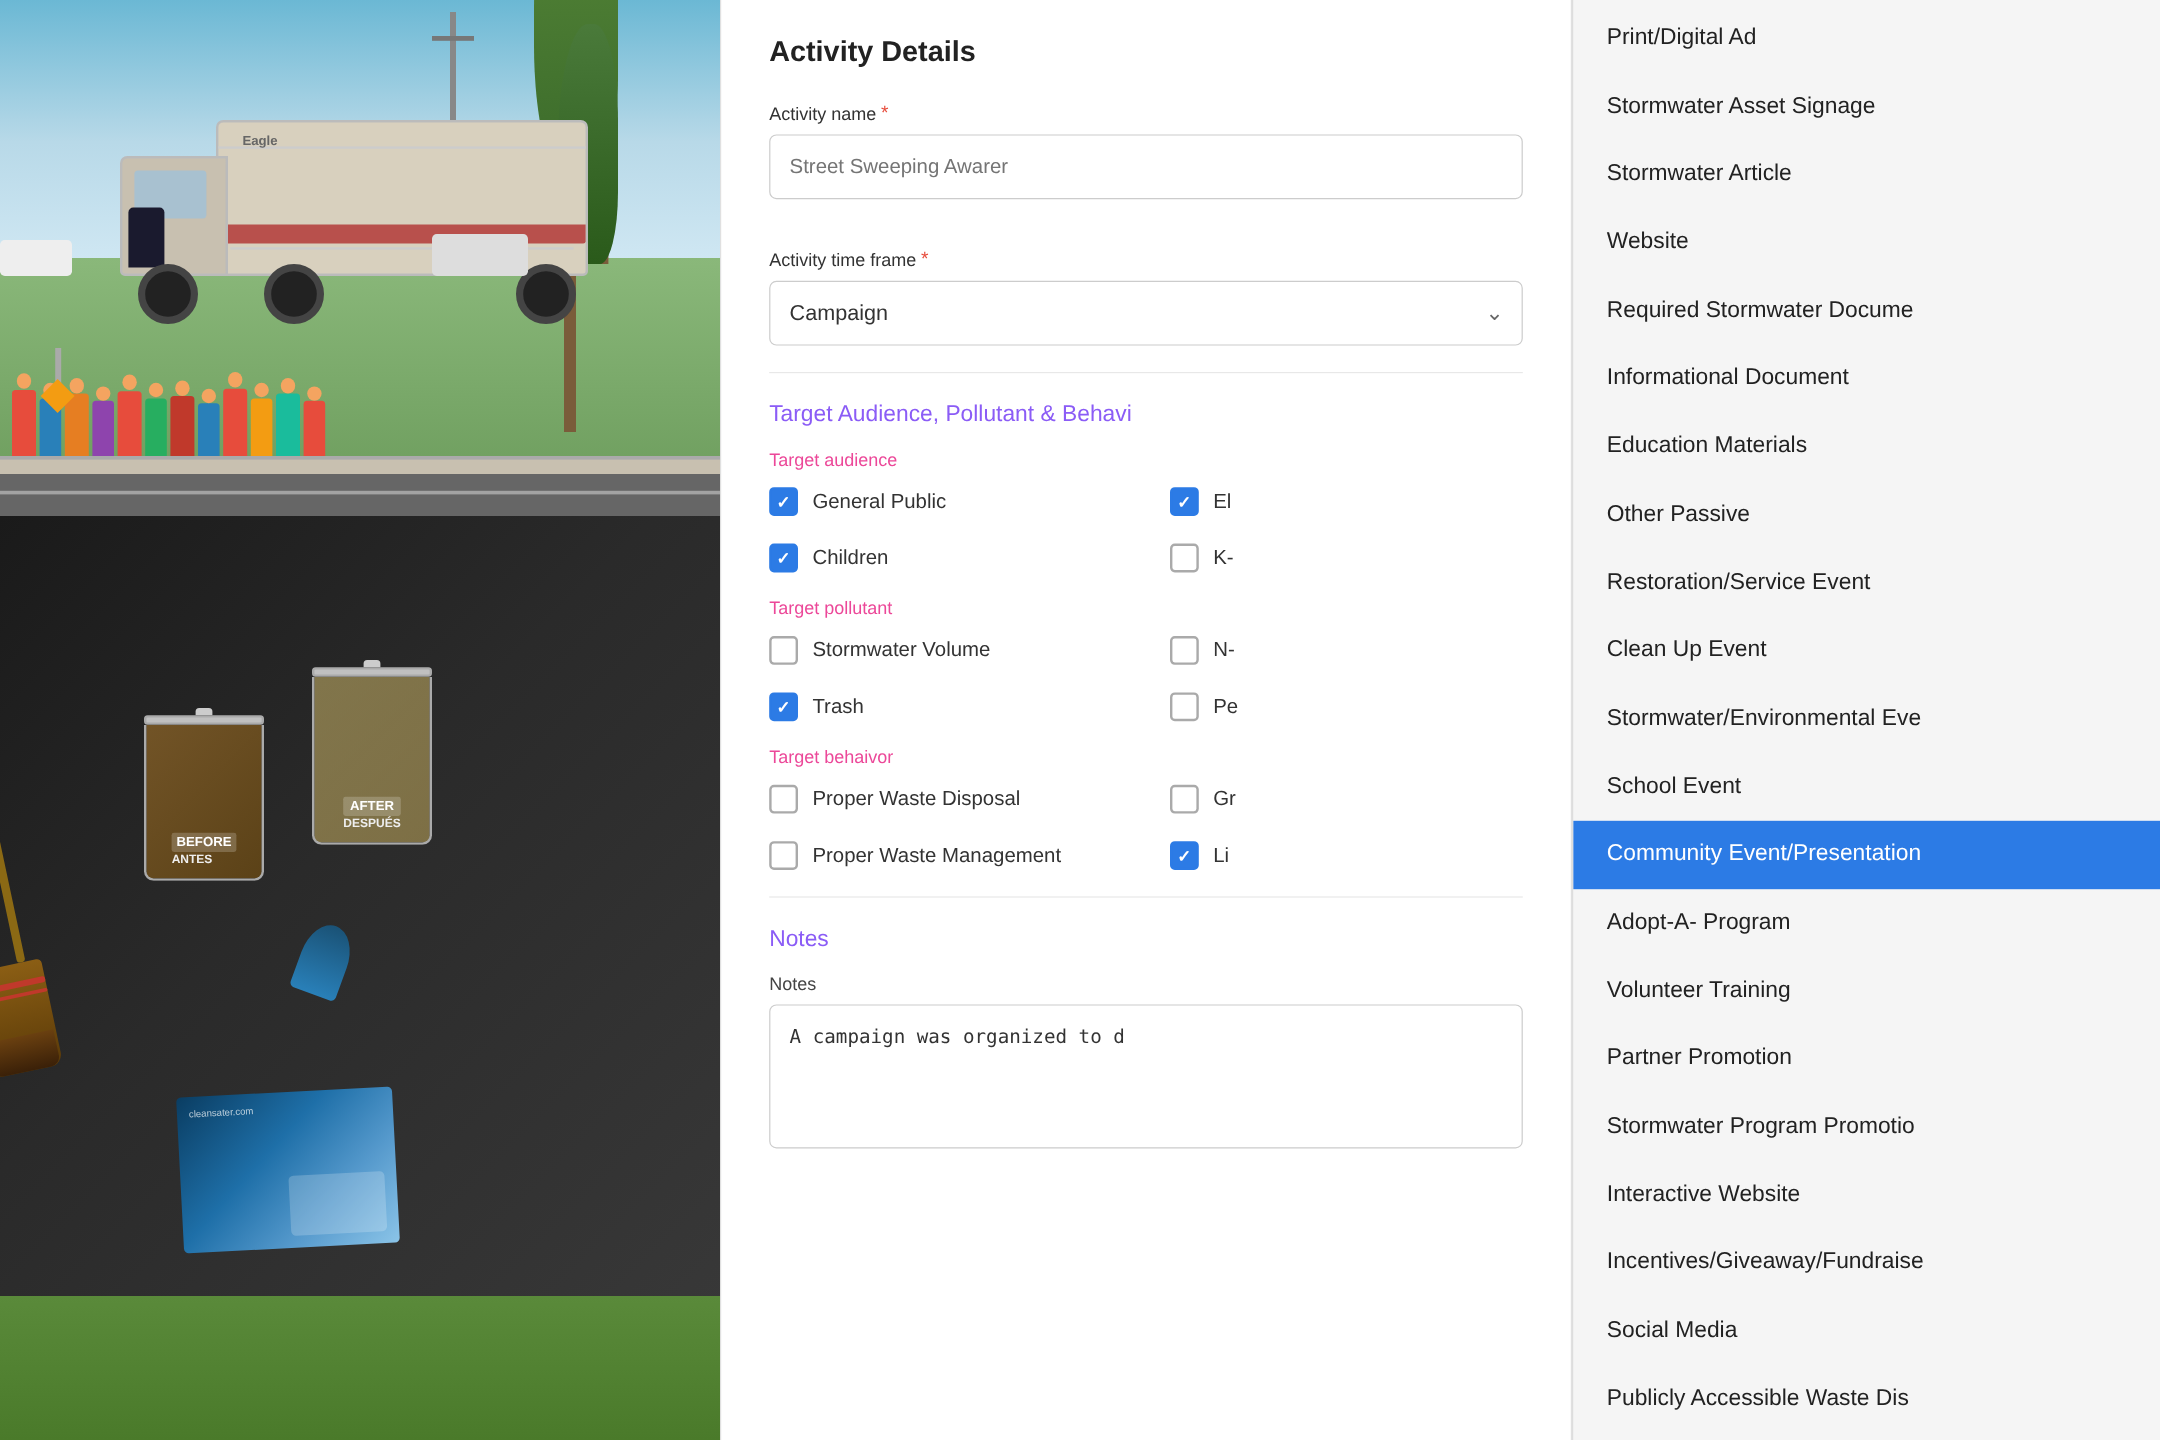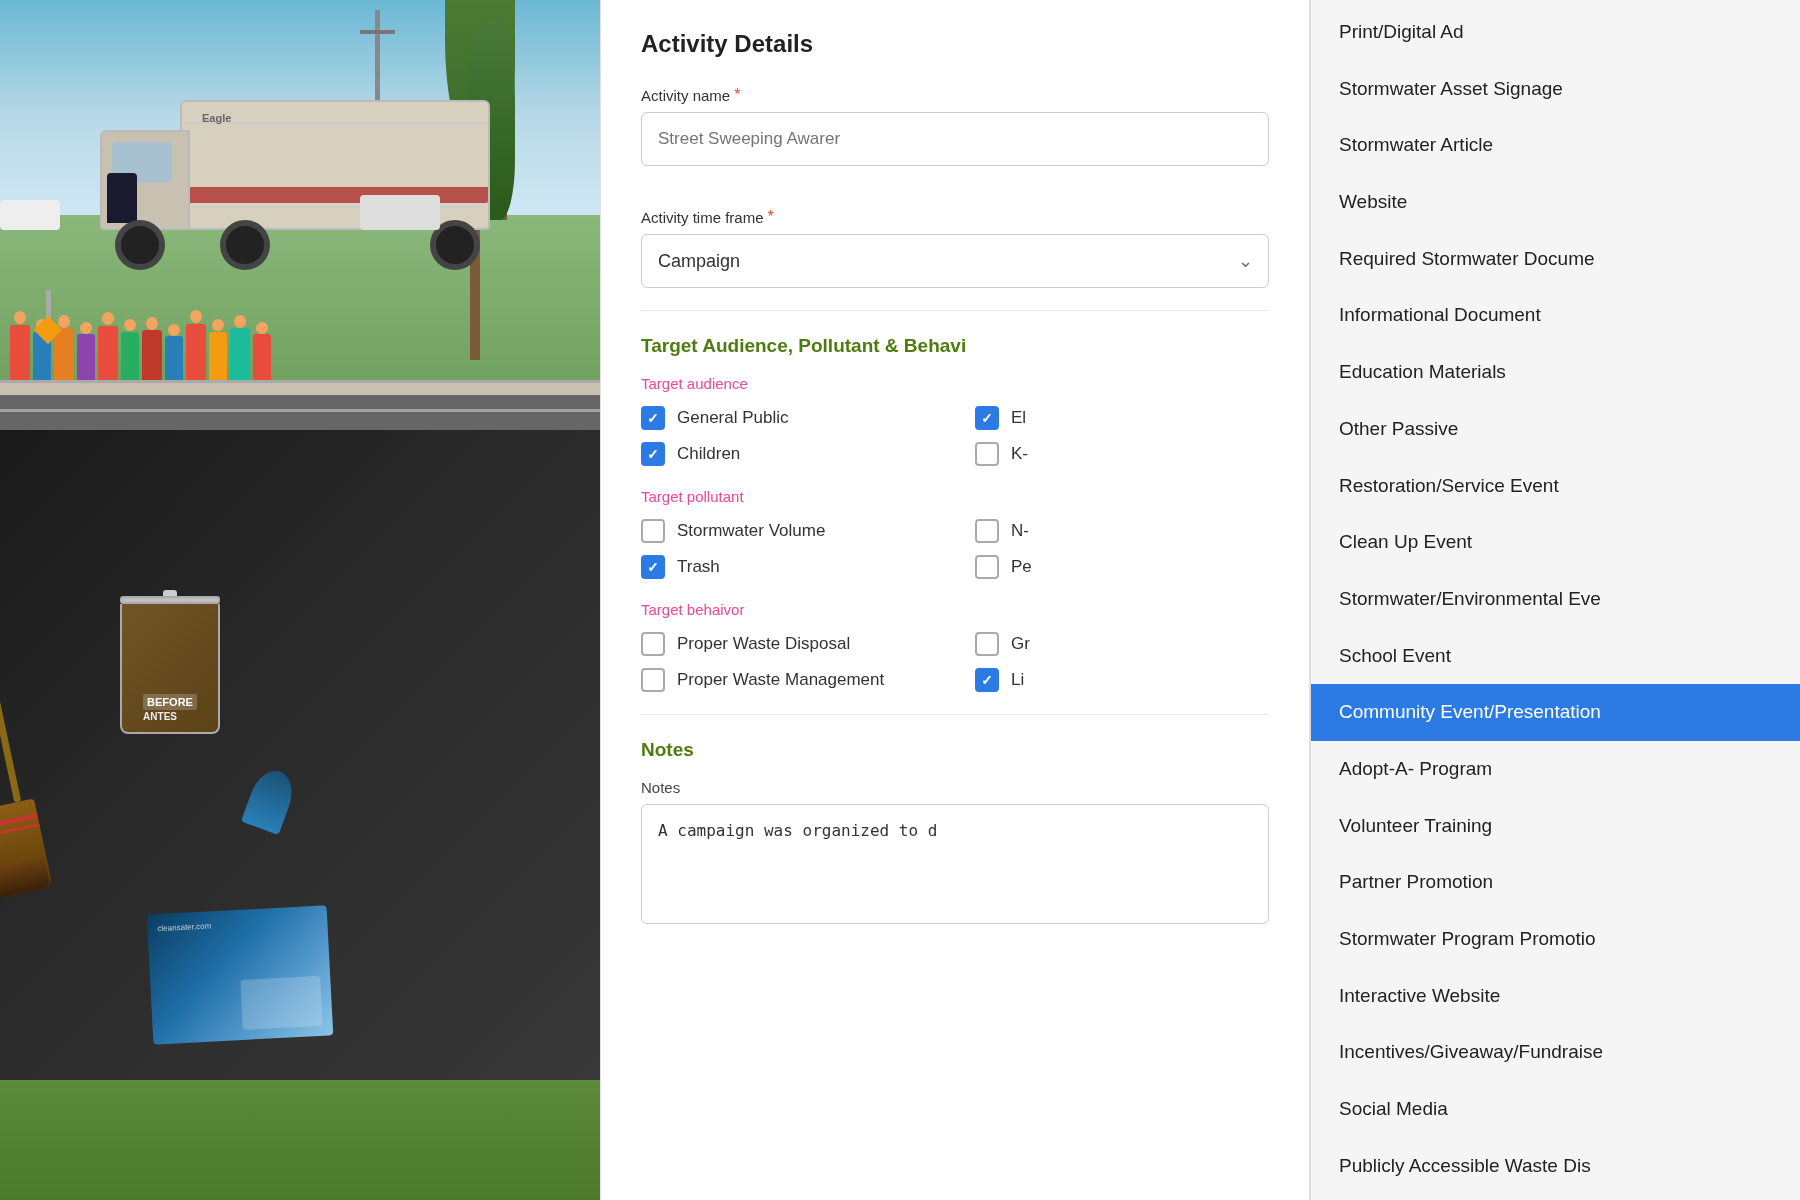--- a/index.html
+++ b/index.html
@@ -163,35 +163,35 @@
     }
 
     .section-divider {
       border: none;
       border-top: 1px solid #e8e8e8;
       margin: 10px 0 24px;
     }
 
     .sub-section-title {
       font-size: 19px;
-      font-weight: 700;
-      color: #4d7c0f;
+      font-weight: 400;
+      color: #8b5cf6;
       margin-bottom: 18px;
     }
 
     .field-group-label {
       font-size: 15px;
       color: #ec4899;
       margin-bottom: 14px;
     }
 
     .checkbox-grid {
       display: grid;
       grid-template-columns: 1fr 1fr;
-      gap: 12px 40px;
+      gap: 23px 40px;
       margin-bottom: 22px;
     }
 
     .checkbox-item {
       display: flex;
       align-items: center;
       gap: 12px;
       font-size: 17px;
       color: #333;
     }
@@ -402,20 +402,30 @@
       <div style="width:14px; height:6px; background:#ccc; border-radius:3px 3px 0 0; margin:0 auto;"></div>
       <div style="width:100px; height:8px; background:#c0c0c0; border-radius:3px; border:2px solid #aaa;"></div>
       <div style="width:100px; height:130px; background:linear-gradient(135deg, rgba(140,100,40,0.75) 0%, rgba(100,70,20,0.85) 100%); border:2px solid #aaa; border-top:none; border-radius:0 0 8px 8px; display:flex; align-items:flex-end; justify-content:center; padding-bottom:10px;">
         <div style="text-align:left;">
           <div style="font-size:11px; font-weight:900; color:#fff; background:rgba(255,255,255,0.2); padding:2px 4px; border-radius:2px;">BEFORE</div>
           <div style="font-size:10px; font-weight:700; color:#eee; margin-top:1px;">ANTES</div>
         </div>
       </div>
     </div>
 
+    <div style="position:absolute; top:120px; left:260px;">
+      <div style="width:14px; height:6px; background:#ccc; border-radius:3px 3px 0 0; margin:0 auto;"></div>
+      <div style="width:100px; height:8px; background:#c0c0c0; border-radius:3px; border:2px solid #aaa;"></div>
+      <div style="width:100px; height:140px; background:linear-gradient(135deg, rgba(190,170,100,0.6) 0%, rgba(160,140,80,0.7) 100%); border:2px solid #aaa; border-top:none; border-radius:0 0 8px 8px; display:flex; align-items:flex-end; justify-content:center; padding-bottom:10px;">
+        <div style="text-align:center;">
+          <div style="font-size:11px; font-weight:900; color:#fff; background:rgba(255,255,255,0.2); padding:2px 4px; border-radius:2px;">AFTER</div>
+          <div style="font-size:10px; font-weight:700; color:#eee; margin-top:1px;">DESPUÉS</div>
+        </div>
+      </div>
+    </div>
 
     <div style="position:absolute; top:340px; left:250px; width:40px; height:60px; background:linear-gradient(180deg, #1a5276 0%, #2980b9 100%); border-radius:50% 50% 4px 4px; transform:rotate(20deg);"></div>
 
     <div style="position:absolute; bottom:160px; left:150px; width:180px; height:130px; background:linear-gradient(135deg, #0a3d62 0%, #1e6fa8 40%, #5599cc 70%, #8bc4e8 100%); border-radius:4px; transform:rotate(-3deg); overflow:hidden;">
 
       <div style="position:absolute; bottom:10px; right:10px; width:80px; height:50px; background:rgba(255,255,255,0.2); border-radius:4px;"></div>
       <div style="position:absolute; top:10px; left:10px; font-size:8px; color:rgba(255,255,255,0.7);">cleansater.com</div>
     </div>
   </div>
 </div>

